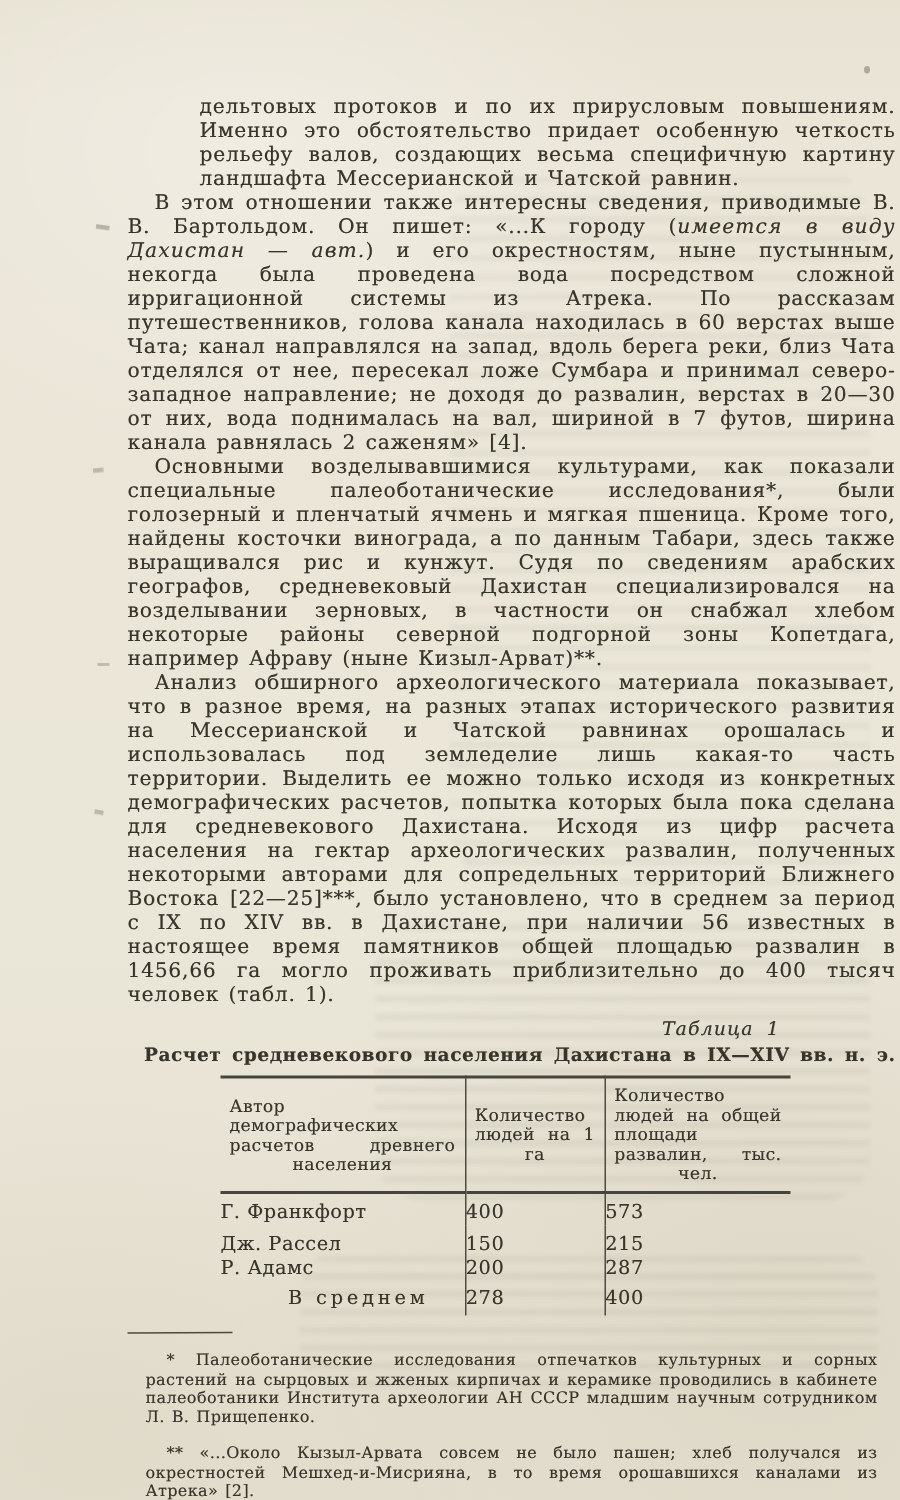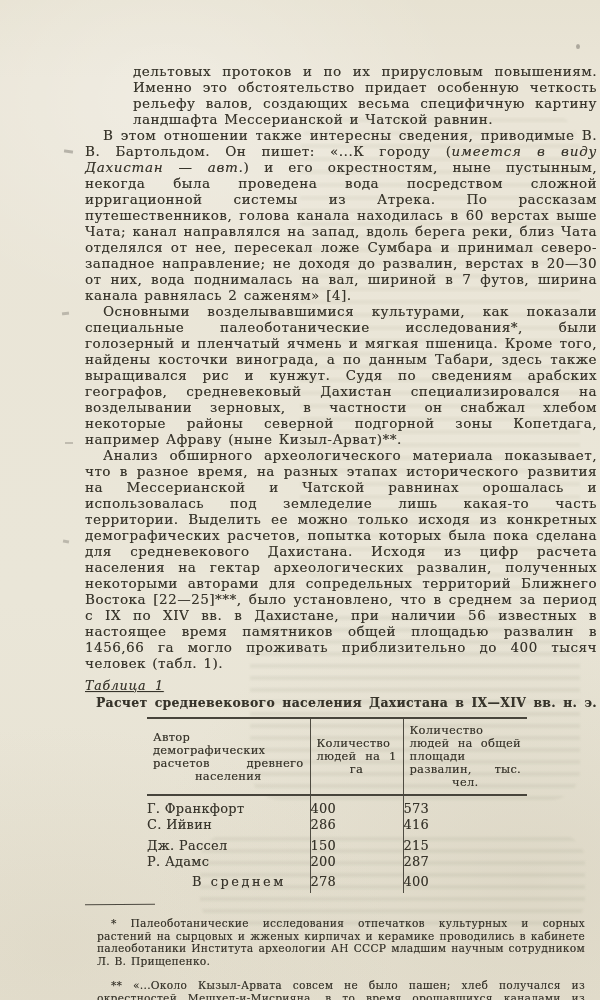--- a/index.html
+++ b/index.html
@@ -18,24 +18,23 @@
   }
   .body-text{
     font-size:13.4px;line-height:16px;text-align:justify;
     letter-spacing:0.55px;word-spacing:1.5px;
     text-shadow:0.2px 0.2px 0.35px rgba(56,52,40,0.55);
   }
   .body-text p{margin:0;text-indent:18px;}
   .body-text p.cont{text-indent:0;margin-left:48px;}
   .ital{font-style:italic;letter-spacing:0.8px;}
   .tbl-caption{
-    margin-top:6px;font-size:12.5px;font-style:italic;text-align:left;
+    margin-top:6px;font-size:12.5px;font-style:italic;text-align:right;
     padding-right:77px;letter-spacing:0.8px;word-spacing:4px;
     text-shadow:0.2px 0.2px 0.3px rgba(56,52,40,0.5);
-    text-decoration:underline;
   }
   .tbl-title{
     margin-top:2px;font-size:12.3px;font-weight:bold;text-align:right;
     letter-spacing:0.4px;word-spacing:2.5px;
     text-shadow:0.2px 0.2px 0.3px rgba(56,52,40,0.5);
   }
   table.pop{
     margin:7px 0 0 62px;border-collapse:collapse;width:380px;
     border-top:2px solid #47443b;
     text-shadow:0.2px 0.2px 0.3px rgba(56,52,40,0.5);
@@ -110,25 +109,20 @@
         <th class="c2 vline">Количество людей на 1 га</th>
         <th class="c3 vline">Количество людей на общей площади развалин, тыс. чел.</th>
       </tr>
     </thead>
     <tbody>
       <tr class="first">
         <td class="a">Г. Франкфорт</td>
         <td class="n vline">400</td>
         <td class="n vline">573</td>
       </tr>
-      <tr>
-        <td class="a">С. Ийвин</td>
-        <td class="n vline">286</td>
-        <td class="n vline">416</td>
-      </tr>
       <tr class="sp">
         <td></td>
           <td class="vline"></td>
           <td class="vline"></td>
       </tr>
       <tr>
         <td class="a">Дж. Рассел</td>
         <td class="n vline">150</td>
         <td class="n vline">215</td>
       </tr>

